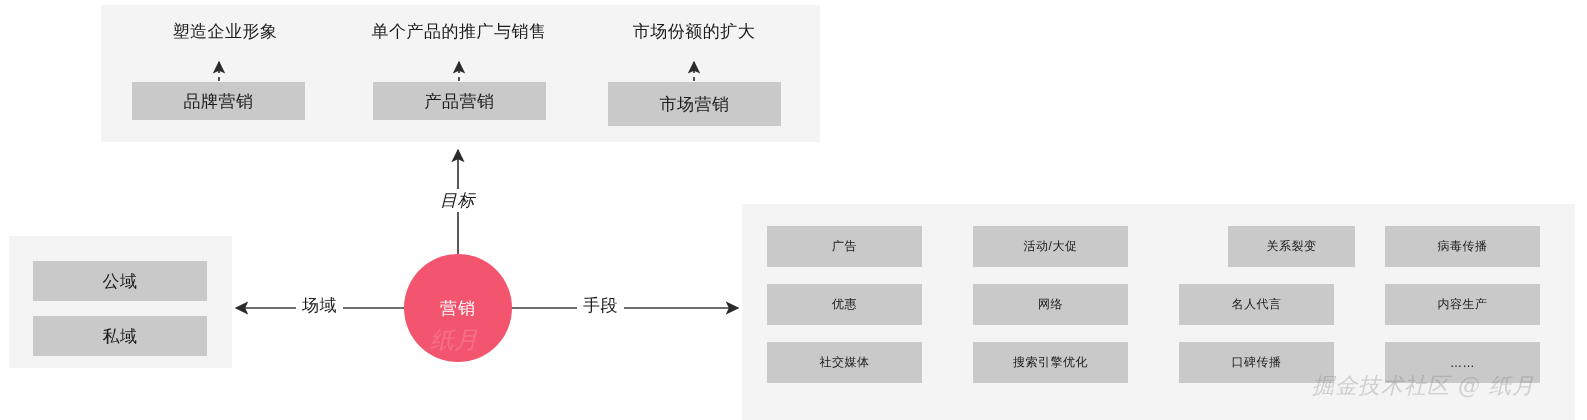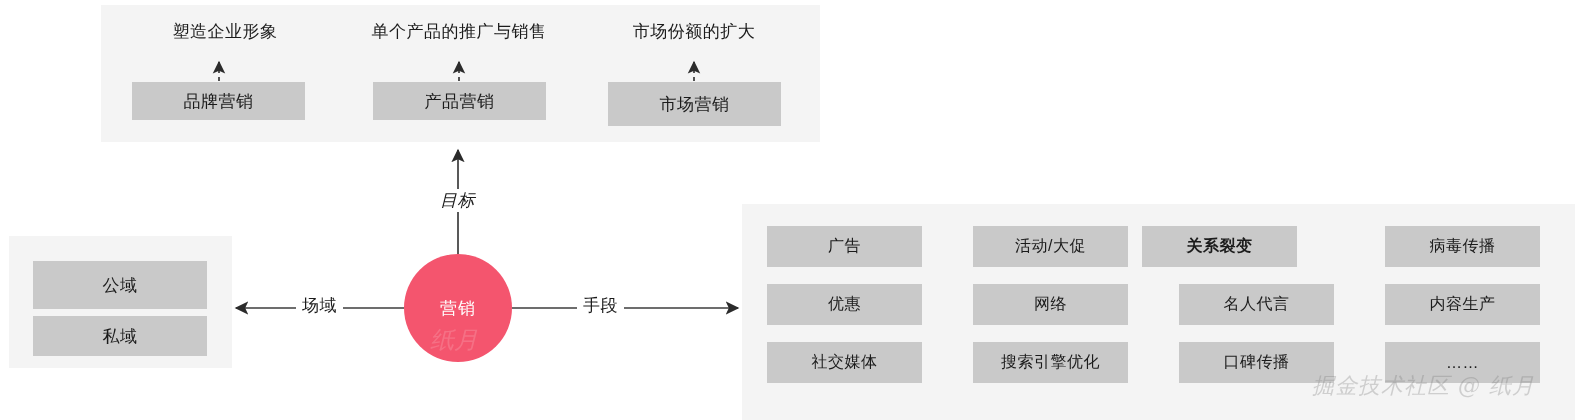--- a/index.html
+++ b/index.html
@@ -35,21 +35,21 @@
     background: #c9c9c9;
     color: #1b1b1b;
     display: flex;
     align-items: center;
     justify-content: center;
     box-sizing: border-box;
     font-size: 17px;
     letter-spacing: 0.5px;
     white-space: nowrap;
   }
-  .gbox.small { font-size: 16px; }
+  .gbox.small { font-size: 12px; }
 
   
   .goal-text {
     position: absolute;
     color: #1b1b1b;
     font-size: 17px;
     white-space: nowrap;
     text-align: center;
     letter-spacing: 0.5px;
   }
@@ -147,32 +147,32 @@
   </svg>
 
   <div class="goal-text" style="left:135px; top:20px; width:180px;">塑造企业形象</div>
   <div class="goal-text" style="left:339px; top:20px; width:240px;">单个产品的推广与销售</div>
   <div class="goal-text" style="left:604px; top:20px; width:180px;">市场份额的扩大</div>
 
   <div class="gbox" style="left:132px; top:82px; width:173px; height:38px;">品牌营销</div>
   <div class="gbox" style="left:373px; top:82px; width:173px; height:38px;">产品营销</div>
   <div class="gbox" style="left:608px; top:82px; width:173px; height:44px;">市场营销</div>
 
-  <div class="gbox" style="left:33px; top:261px; width:174px; height:48px;">公域</div>
+  <div class="gbox" style="left:33px; top:261px; width:174px; height:40px;">公域</div>
   <div class="gbox" style="left:33px; top:316px; width:174px; height:40px;">私域</div>
 
   <div class="gbox small" style="left:767px; top:226px; width:155px; height:41px;">广告</div>
   <div class="gbox small" style="left:767px; top:284px; width:155px; height:41px;">优惠</div>
   <div class="gbox small" style="left:767px; top:342px; width:155px; height:41px;">社交媒体</div>
 
   <div class="gbox small" style="left:973px; top:226px; width:155px; height:41px;">活动/大促</div>
   <div class="gbox small" style="left:973px; top:284px; width:155px; height:41px;">网络</div>
   <div class="gbox small" style="left:973px; top:342px; width:155px; height:41px;">搜索引擎优化</div>
 
-  <div class="gbox small" style="left:1142px; top:226px; width:155px; height:41px;font-weight:bold;">关系裂变</div>
+  <div class="gbox small" style="left:1228px; top:226px; width:127px; height:41px;">关系裂变</div>
   <div class="gbox small" style="left:1179px; top:284px; width:155px; height:41px;">名人代言</div>
   <div class="gbox small" style="left:1179px; top:342px; width:155px; height:41px;">口碑传播</div>
 
   <div class="gbox small" style="left:1385px; top:226px; width:155px; height:41px;">病毒传播</div>
   <div class="gbox small" style="left:1385px; top:284px; width:155px; height:41px;">内容生产</div>
   <div class="gbox small" style="left:1385px; top:342px; width:155px; height:41px;">……</div>
 
   <div class="edge-label" id="label-goal">目标</div>
   <div class="edge-label" id="label-field">场域</div>
   <div class="edge-label" id="label-means">手段</div>

